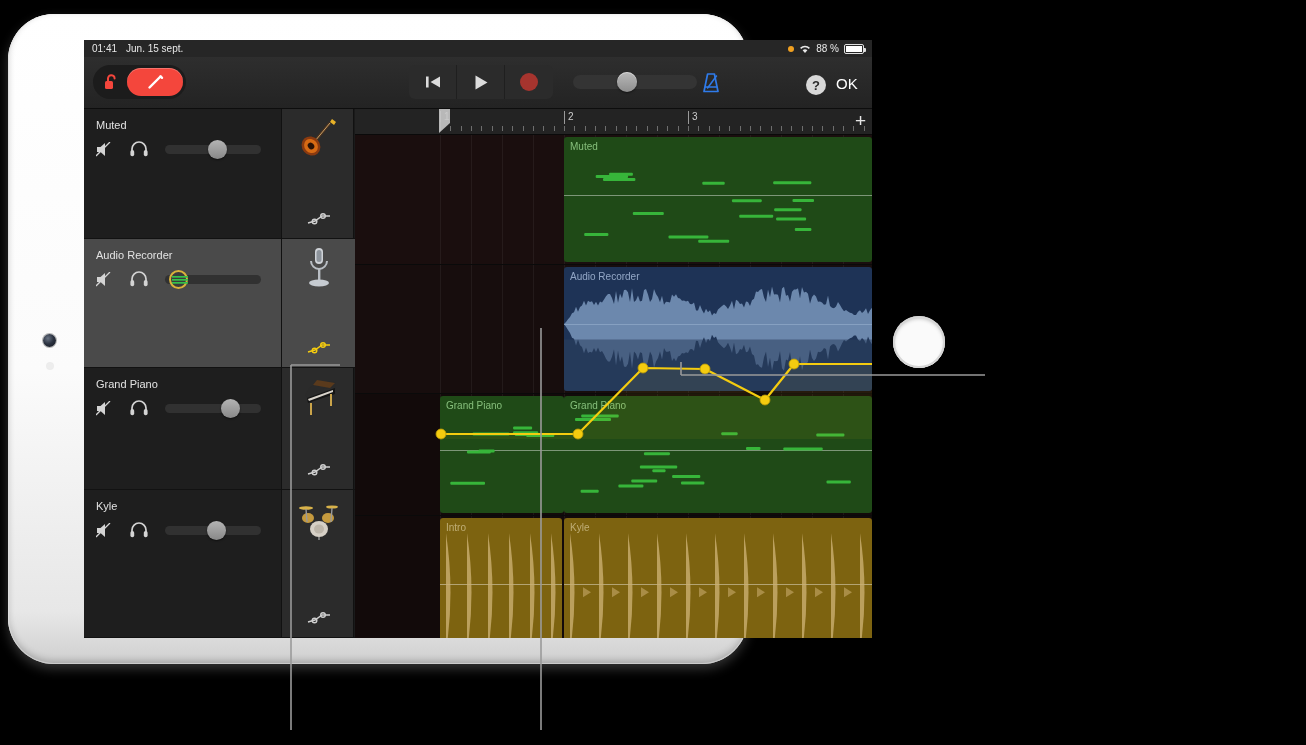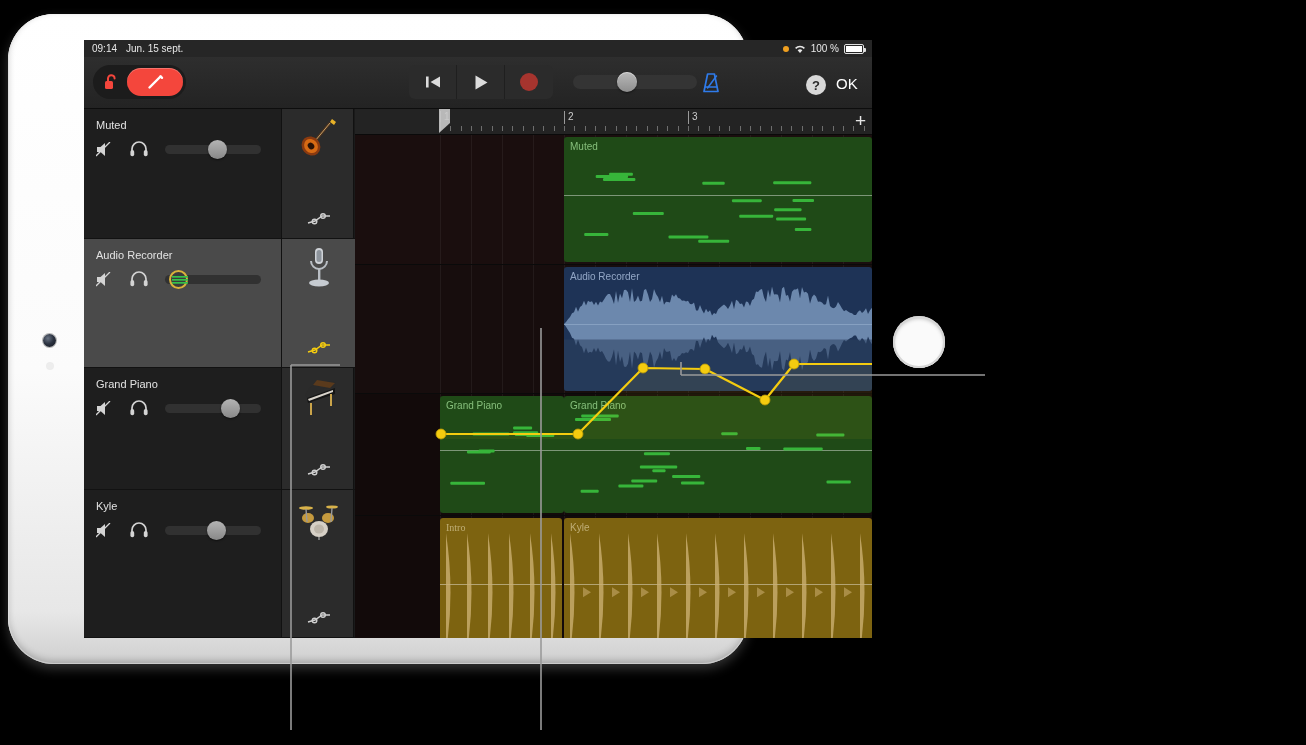--- a/index.html
+++ b/index.html
@@ -146,32 +146,32 @@
     <div id="ipad-bezel-inner"></div>
     <div id="front-camera"></div>
     <div id="ambient-sensor"></div>
   </div>
   <div id="home-button"></div>
 
   <div id="screen">
 
     <div id="status-bar">
       <div class="sb-left">
-        <span>09:14</span>
+        <span>01:41</span>
         <span>Jun. 15 sept.</span>
       </div>
       <div class="sb-right">
         <span class="rec-dot"></span>
         <span class="wifi-icon">
           <svg width="12" height="10" viewBox="0 0 12 10">
             <path d="M6 9 L3.6 6.3 A3.6 3.6 0 0 1 8.4 6.3 Z" fill="#e8e8e8"></path>
             <path d="M1.6 4.4 A6.3 6.3 0 0 1 10.4 4.4" stroke="#e8e8e8" stroke-width="1.5" fill="none"></path>
           </svg>
         </span>
-        <span>100 %</span>
+        <span>88 %</span>
         <span class="battery">
             <i></i>
           </span>
       </div>
     </div>
 
     <div id="toolbar">
 
       <div id="tb-left">
         <div class="lock-btn">
@@ -542,21 +542,21 @@
           <div class="grid-line" style="left: 240px;"></div>
           <div class="grid-line" style="left: 271px;"></div>
           <div class="grid-line" style="left: 302px;"></div>
           <div class="grid-line" style="left: 333px;"></div>
           <div class="grid-line" style="left: 364px;"></div>
           <div class="grid-line" style="left: 395px;"></div>
           <div class="grid-line" style="left: 426px;"></div>
           <div class="grid-line" style="left: 457px;"></div>
           <div class="grid-line" style="left: 488px;"></div>
           <div class="region" style="left: 85px; width: 122px; height: 143px; background: rgb(125, 99, 16);">
-            <div class="region-label" style="color: rgba(220, 205, 160, 0.7); font-family: Liberation Serif, serif;">Intro</div>
+            <div class="region-label" style="color: rgba(220, 205, 160, 0.7);">Intro</div>
             <div class="center-line" style="top: 66px;"></div>
             <svg width="122" height="143" style="position:absolute;left:0;top:0">
               <path d="M6 15.159999999999997 Q15 74.36 6 133.56 L6 15.159999999999997 Z" fill="#cdb173" opacity=".78"></path>
               <path d="M27 15.159999999999997 Q36 74.36 27 133.56 L27 15.159999999999997 Z" fill="#cdb173" opacity=".78"></path>
               <path d="M48 15.159999999999997 Q57 74.36 48 133.56 L48 15.159999999999997 Z" fill="#cdb173" opacity=".78"></path>
               <path d="M69 15.159999999999997 Q78 74.36 69 133.56 L69 15.159999999999997 Z" fill="#cdb173" opacity=".78"></path>
               <path d="M90 15.159999999999997 Q99 74.36 90 133.56 L90 15.159999999999997 Z" fill="#cdb173" opacity=".78"></path>
               <path d="M111 15.159999999999997 Q120 74.36 111 133.56 L111 15.159999999999997 Z" fill="#cdb173" opacity=".78"></path>
             </svg>
           </div>

